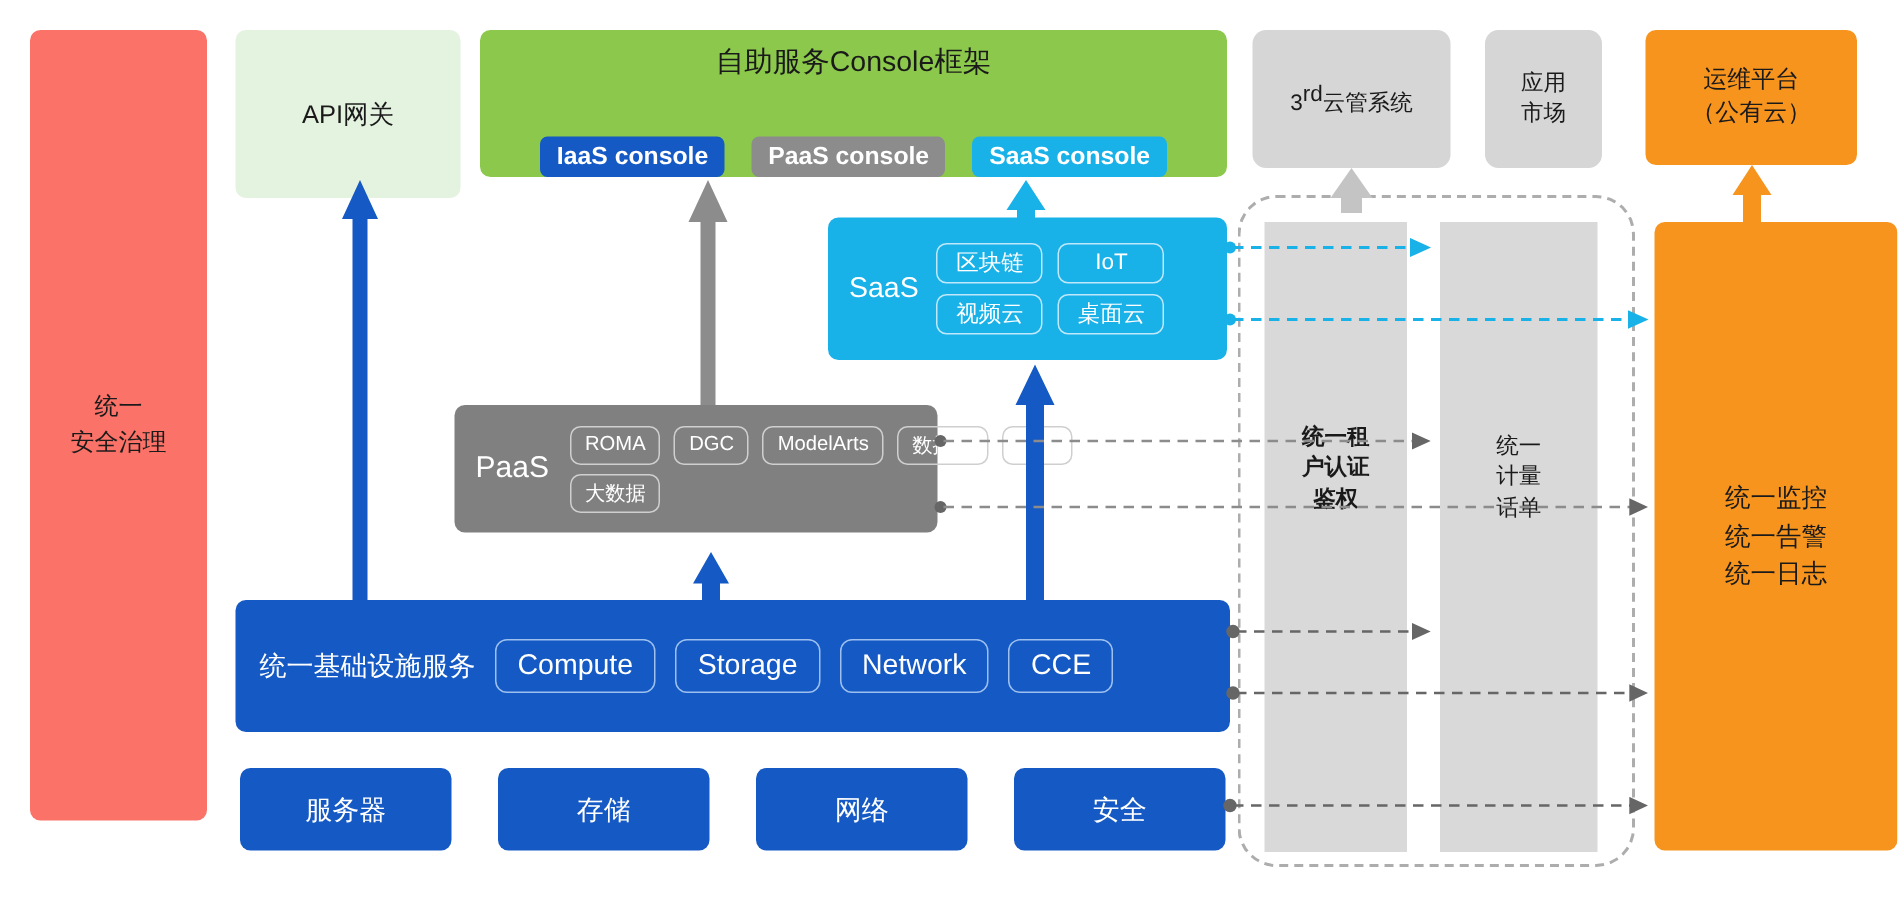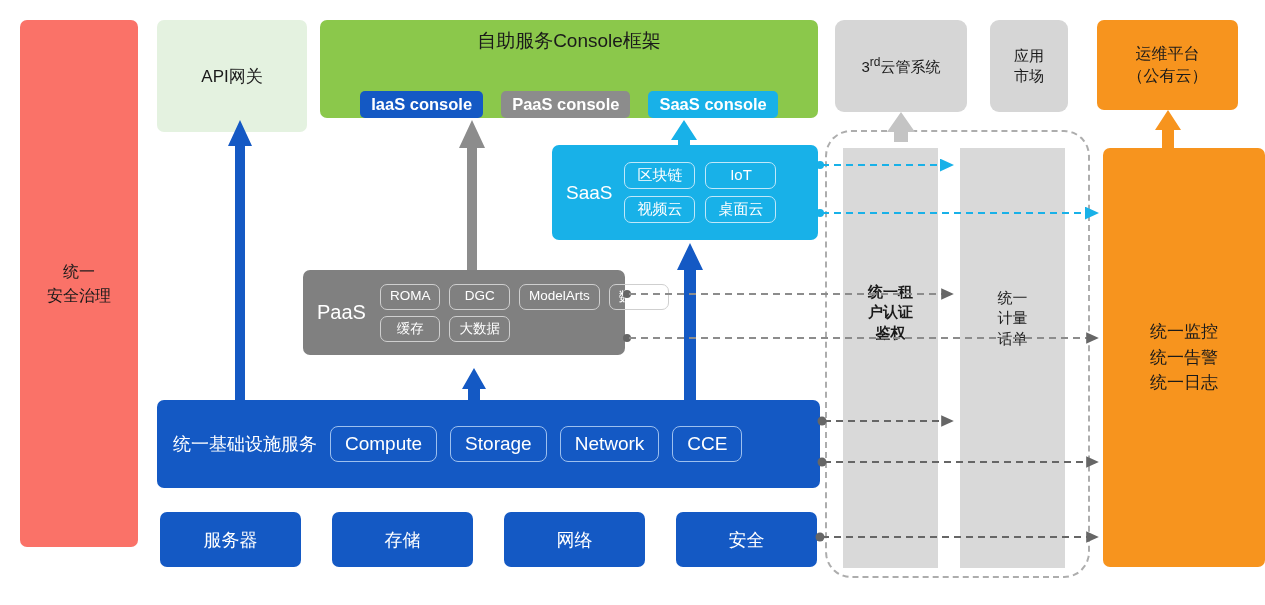--- a/index.html
+++ b/index.html
@@ -55,21 +55,21 @@
                color: #ffffff; font-size: 15px; padding: 3px 12px;
                text-align: center; white-space: nowrap; }
 
   
   .paas-block {
     left: 303px; top: 270px; width: 322px; height: 85px;
     background: #808080; border-radius: 7px;
     justify-content: flex-start; padding-left: 14px; gap: 14px;
   }
   .paas-label { color: #ffffff; font-size: 20px; }
-  .paas-grid { display: grid; grid-template-columns: repeat(4, 1fr);
+  .paas-grid { display: grid; grid-template-columns: repeat(5, 1fr);
                gap: 6px 9px; }
   .pill-gray { border: 1.6px solid #cfcfcf; border-radius: 7px;
                color: #ffffff; font-size: 13.5px; padding: 3px 9px;
                text-align: center; white-space: nowrap; }
 
   
   .infra-bar {
     left: 157px; top: 400px; width: 663px; height: 88px;
     background: #1459c4; border-radius: 7px;
     justify-content: flex-start; padding-left: 16px; gap: 13px;
@@ -169,21 +169,21 @@
     <div class="pill-blue">Network</div>
     <div class="pill-blue">CCE</div>
   </div>
 
   <div class="box res-box" style="left:160px;">服务器</div>
   <div class="box res-box" style="left:332px;">存储</div>
   <div class="box res-box" style="left:504px;">网络</div>
   <div class="box res-box" style="left:676px;">安全</div>
 
   <div class="box gray-box" style="left:835px; top:20px; width:132px; height:92px;">
-    <span><span>3</span><sup style="font-size:12px">rd</sup><span>云管系统</span></span>
+    <span><span>3</span><sup style="font-size:15px">rd</sup><span>云管系统</span></span>
   </div>
   <div class="box gray-box" style="left:990px; top:20px; width:78px; height:92px;">
     <div>
       <div>应用</div>
       <div>市场</div>
     </div>
   </div>
 
   <div class="box orange-top">
     <div>

